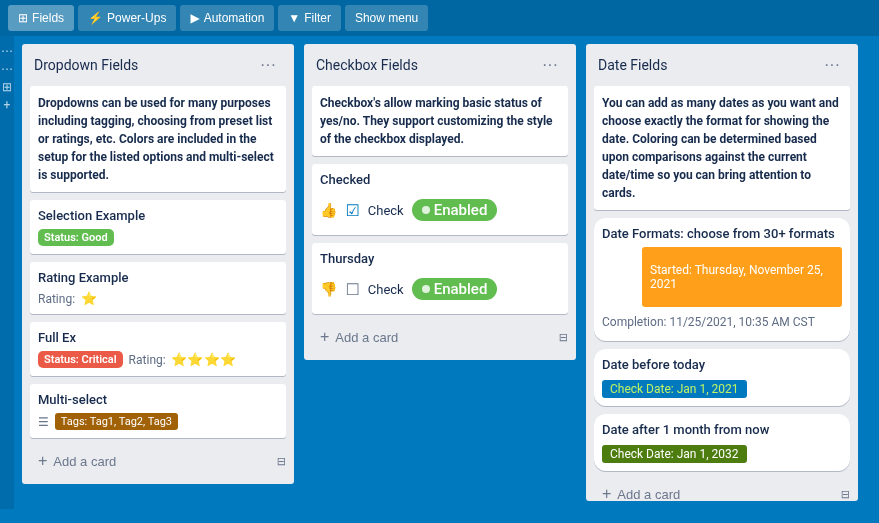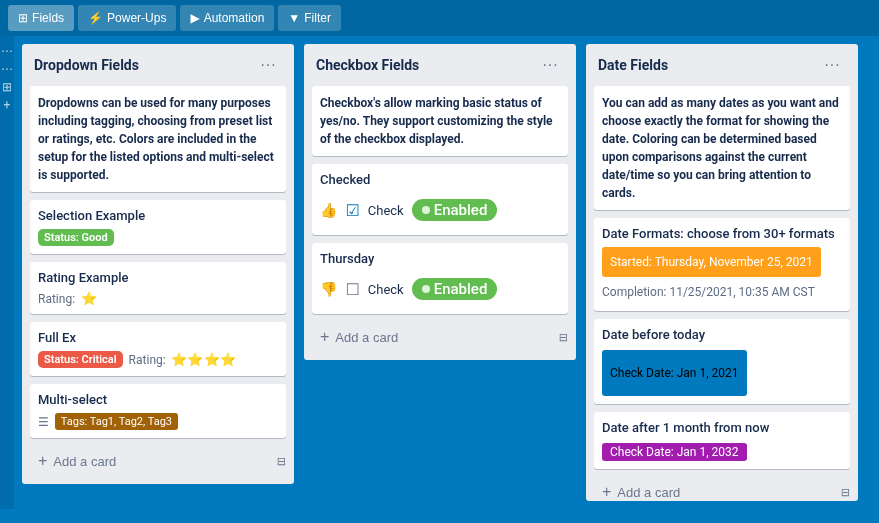--- a/index.html
+++ b/index.html
@@ -61,21 +61,21 @@
 
     .column-header {
       display: flex;
       align-items: center;
       justify-content: space-between;
       padding: 2px 4px;
     }
 
     .column-title {
       font-size: 14px;
-      font-weight: 700;
+      font-weight: 400;
       color: #172b4d;
     }
 
     .column-menu-btn {
       background: none;
       border: none;
       cursor: pointer;
       color: #6b778c;
       font-size: 16px;
       padding: 2px 6px;
@@ -178,61 +178,62 @@
       width: 8px;
       height: 8px;
       background: white;
       border-radius: 50%;
       opacity: 0.8;
     }
 
     
     .date-card {
       background: white;
-      border-radius: 3px;
+      border-radius: 12px;
       padding: 8px;
       box-shadow: 0 1px 0 rgba(9,30,66,0.25);
       cursor: pointer;
     }
 
     .date-card-title {
       font-size: 13px;
       font-weight: 500;
       color: #172b4d;
       margin-bottom: 6px;
     }
 
     .date-meta {
       font-size: 12px;
       color: #5e6c84;
       margin-bottom: 4px;
     }
 
     .date-badge-blue {
       background: #0079bf;
-      color: #000000;
-      border-radius: 3px;
-      padding: 16px 8px;
+      color: #bef264;
+      border-radius: 3px;
+      padding: 2px 8px;
       font-size: 12px;
       display: inline-block;
       margin-top: 2px;
     }
 
     .date-badge-orange {
       background: #ff9f1a;
       color: white;
       border-radius: 3px;
-      padding: 8px 8px;
+      padding: 16px 8px;
       font-size: 12px;
       display: inline-block;
       margin-bottom: 4px;
+      margin-left: 40px;
     }
 
     .date-badge-green {
-      background: #a21caf;
+      background: #4d7c0f;
       color: white;
       border-radius: 3px;
       padding: 2px 8px;
       font-size: 12px;
       display: inline-block;
       margin-top: 2px;
     }
 
     .add-card-btn {
       display: flex;
@@ -288,20 +289,23 @@
     <span>Power-Ups</span>
   </button>
   <button class="toolbar-btn">
     <span>▶</span>
     <span>Automation</span>
   </button>
   <button class="toolbar-btn">
     <span>▼</span>
     <span>Filter</span>
   </button>
+  <button class="toolbar-btn">
+    <span>Show menu</span>
+  </button>
 </div>
 
 <div class="boards-wrapper">
   <div class="left-sidebar">
     <span class="sidebar-icon">⋯</span>
     <span class="sidebar-icon">⋯</span>
     <span class="sidebar-icon">⊞</span>
     <span class="sidebar-icon">+</span>
   </div>
 

